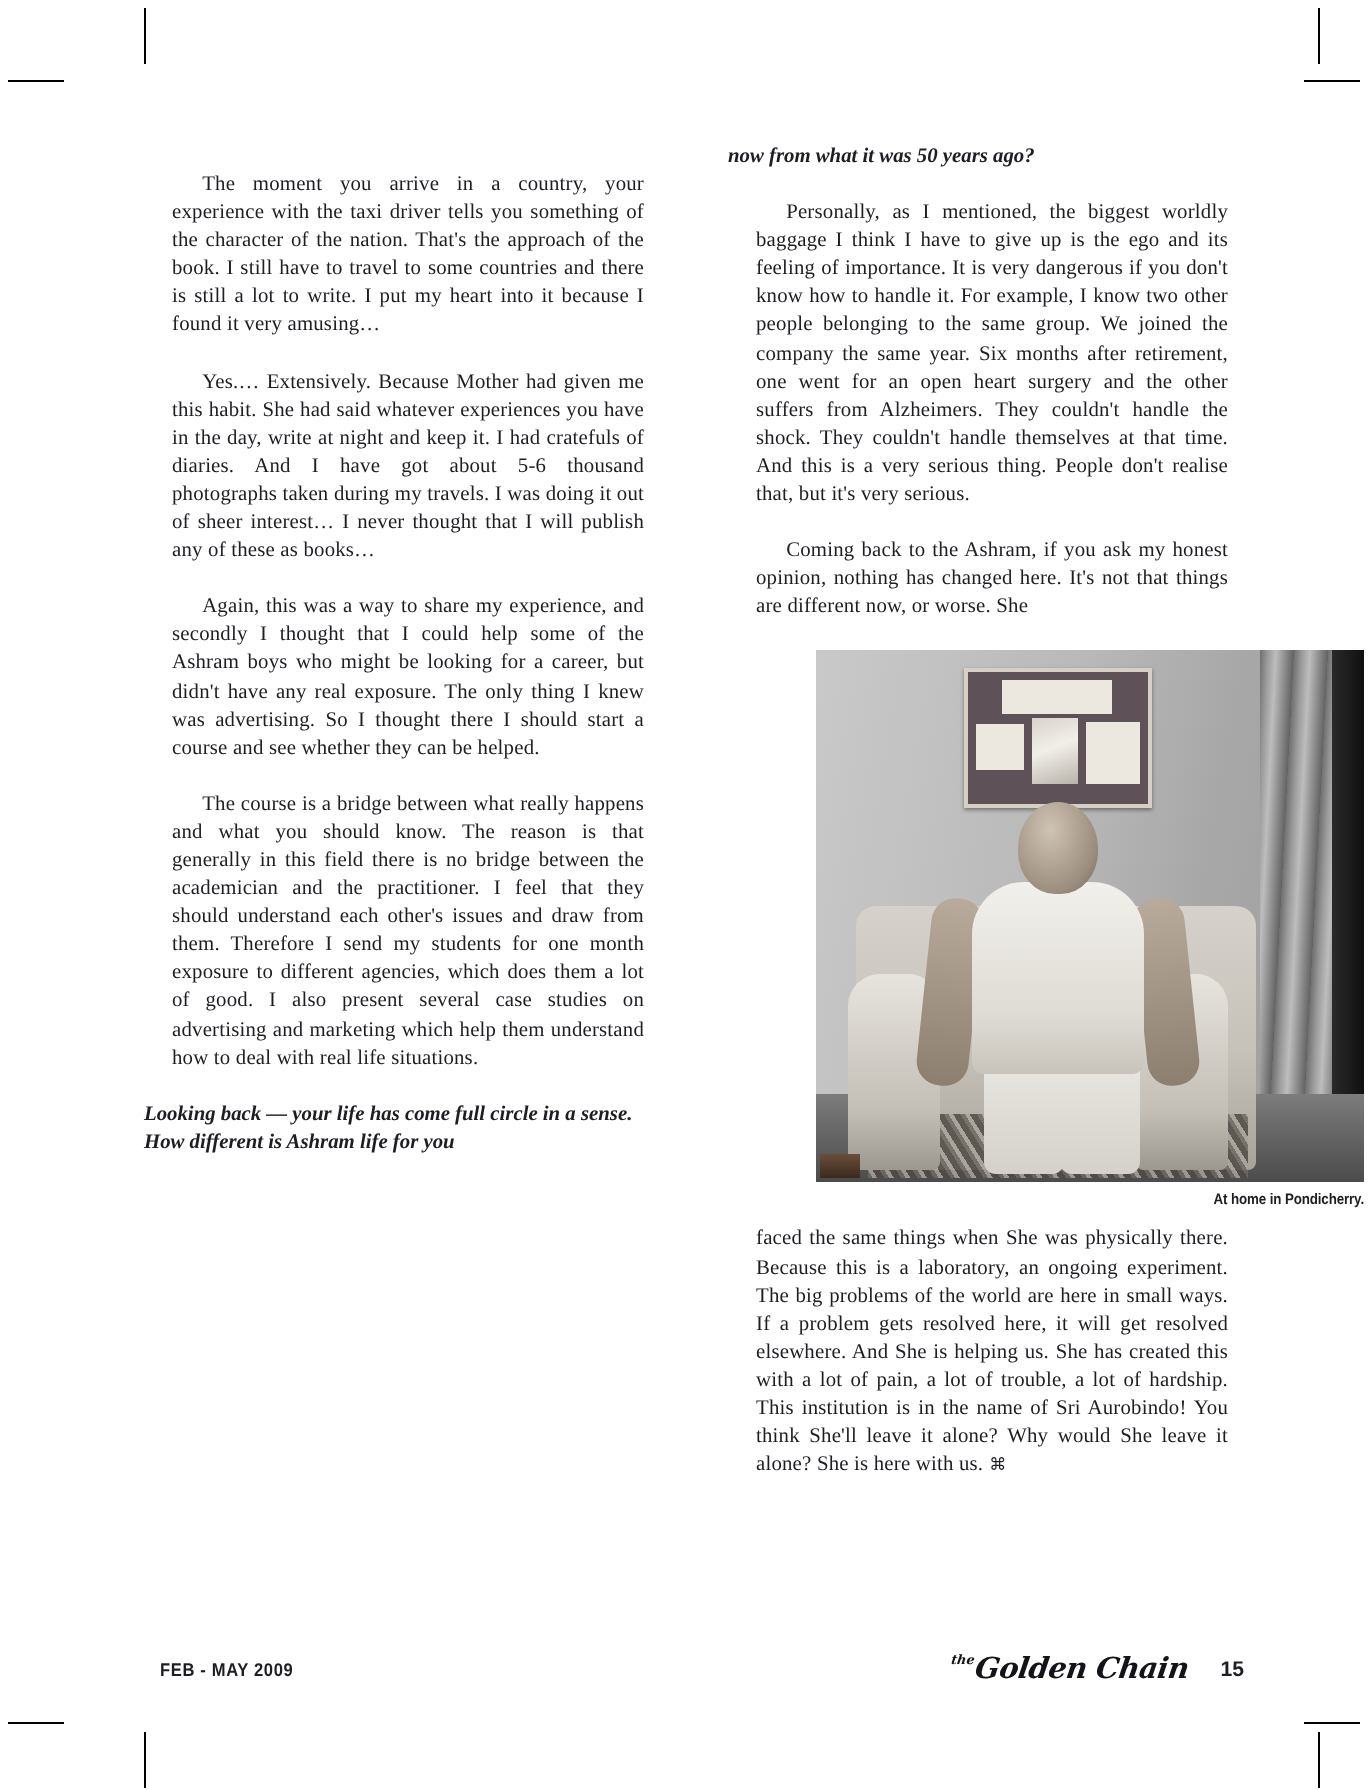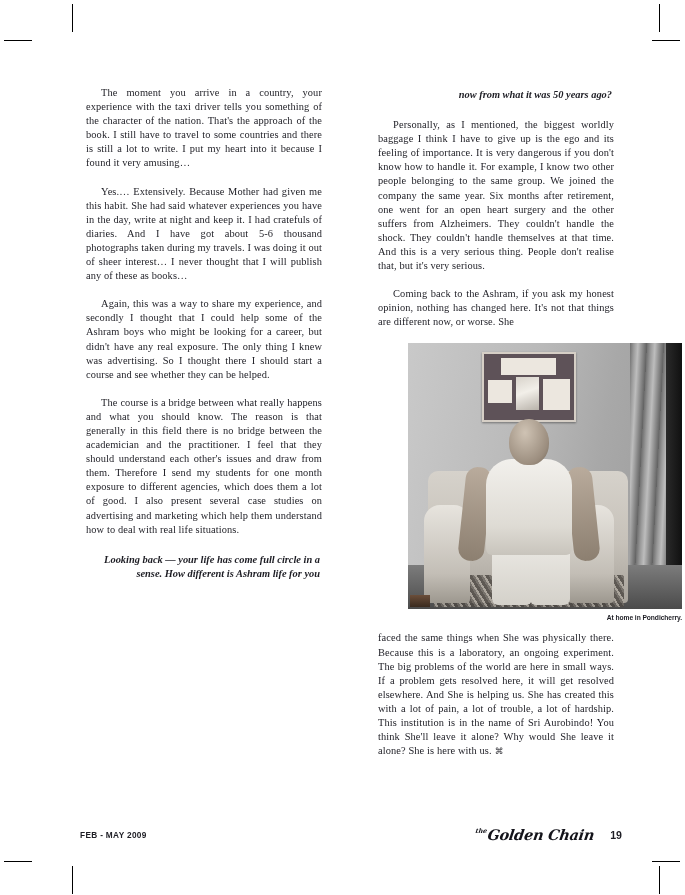--- a/index.html
+++ b/index.html
@@ -64,26 +64,26 @@
     text-indent: 1.45em;
     font-size: 10.4px;
     line-height: 14.1px;
     letter-spacing: 0.01em;
     -webkit-hyphens: auto;
     hyphens: auto;
   }
   p.body.cont { text-indent: 0; }
 
   h3.q {
-    margin: 16px;
+    margin: 0;
     font-size: 10.4px;
     line-height: 14.1px;
     font-weight: bold;
     font-style: italic;
-    text-align: right;
+    text-align: left;
   }
   .gap-before { margin-top: 14px; }
 
   
   .figure {
     margin: 12px 0 0 0;
     width: 274px;
     position: relative;
     left: -1px;
     padding-left: 45px;
@@ -333,16 +333,16 @@
       </div>
 
       <p class="body cont" style="margin-top:9px"><span>faced the same things when She was physically there. Because this is a laboratory, an ongoing experiment. The big problems of the world are here in small ways. If a problem gets resolved here, it will get resolved elsewhere. And She is helping us. She has created this with a lot of pain, a lot of trouble, a lot of hardship. This institution is in the name of Sri Aurobindo! You think She'll leave it alone? Why would She leave it alone? She is here with us.</span><span class="ornament">⌘</span></p>
     </div>
 
   </div>
 
   <div class="footer">
     <div class="issue-date">FEB - MAY  2009</div>
     <div class="masthead"><span class="the">the</span><span>Golden Chain</span></div>
-    <div class="page-num">19</div>
+    <div class="page-num">15</div>
   </div>
 
 </div>
 
 </body></html>

